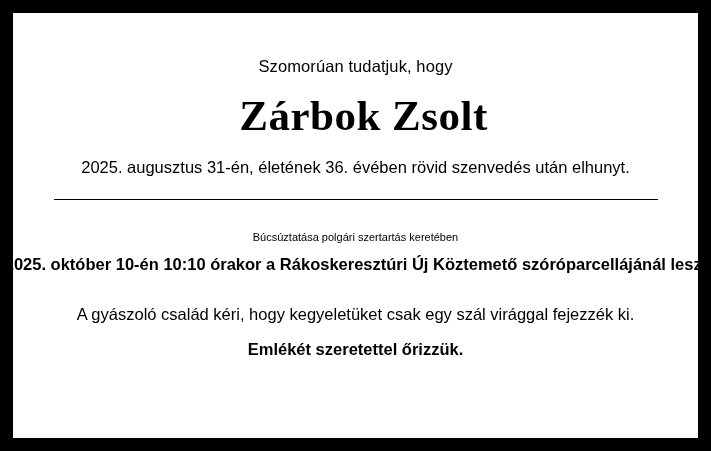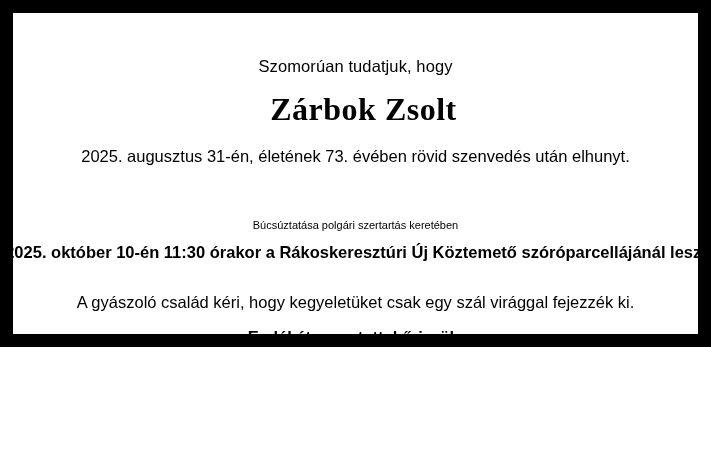--- a/index.html
+++ b/index.html
@@ -9,21 +9,21 @@
   }
   body {
     width: 711px;
     height: 451px;
     font-family: "Liberation Sans", sans-serif;
     overflow: hidden;
   }
   .obituary-frame {
     box-sizing: border-box;
     width: 711px;
-    height: 347px;
+    height: 451px;
     background: #ffffff;
     border: 13px solid #000000;
     display: flex;
     flex-direction: column;
     align-items: center;
   }
   .inner {
     box-sizing: border-box;
     width: 100%;
     height: 100%;
@@ -34,21 +34,21 @@
   }
   .line-intro {
     font-size: 16.5px;
     color: #000000;
     letter-spacing: 0.1px;
     margin: 0;
   }
   .name {
     font-family: "Liberation Serif", serif;
     font-weight: bold;
-    font-size: 32px;
+    font-size: 43px;
     line-height: 1.05;
     color: #000000;
     margin: 17px 0 0 16px;
     letter-spacing: 0.5px;
   }
   .line-death {
     font-size: 16.5px;
     color: #000000;
     margin: 20px 0 0 0;
   }
@@ -83,20 +83,20 @@
     margin: 16px 0 0 0;
   }
 </style>
 </head>
 <body>
 
 <div class="obituary-frame">
   <div class="inner">
     <p class="line-intro">Szomorúan tudatjuk, hogy</p>
     <h1 class="name">Zárbok Zsolt</h1>
-    <p class="line-death">2025. augusztus 31-én, életének 73. évében rövid szenvedés után elhunyt.</p>
+    <p class="line-death">2025. augusztus 31-én, életének 36. évében rövid szenvedés után elhunyt.</p>
     <hr class="divider">
     <p class="line-ceremony">Búcsúztatása polgári szertartás keretében</p>
-    <p class="line-place">2025. október 10-én 11:30 órakor a Rákoskeresztúri Új Köztemető szóróparcellájánál lesz.</p>
+    <p class="line-place">2025. október 10-én 10:10 órakor a Rákoskeresztúri Új Köztemető szóróparcellájánál lesz.</p>
     <p class="line-request">A gyászoló család kéri, hogy kegyeletüket csak egy szál virággal fejezzék ki.</p>
     <p class="line-closing">Emlékét szeretettel őrizzük.</p>
   </div>
 </div>
 
 </body></html>

